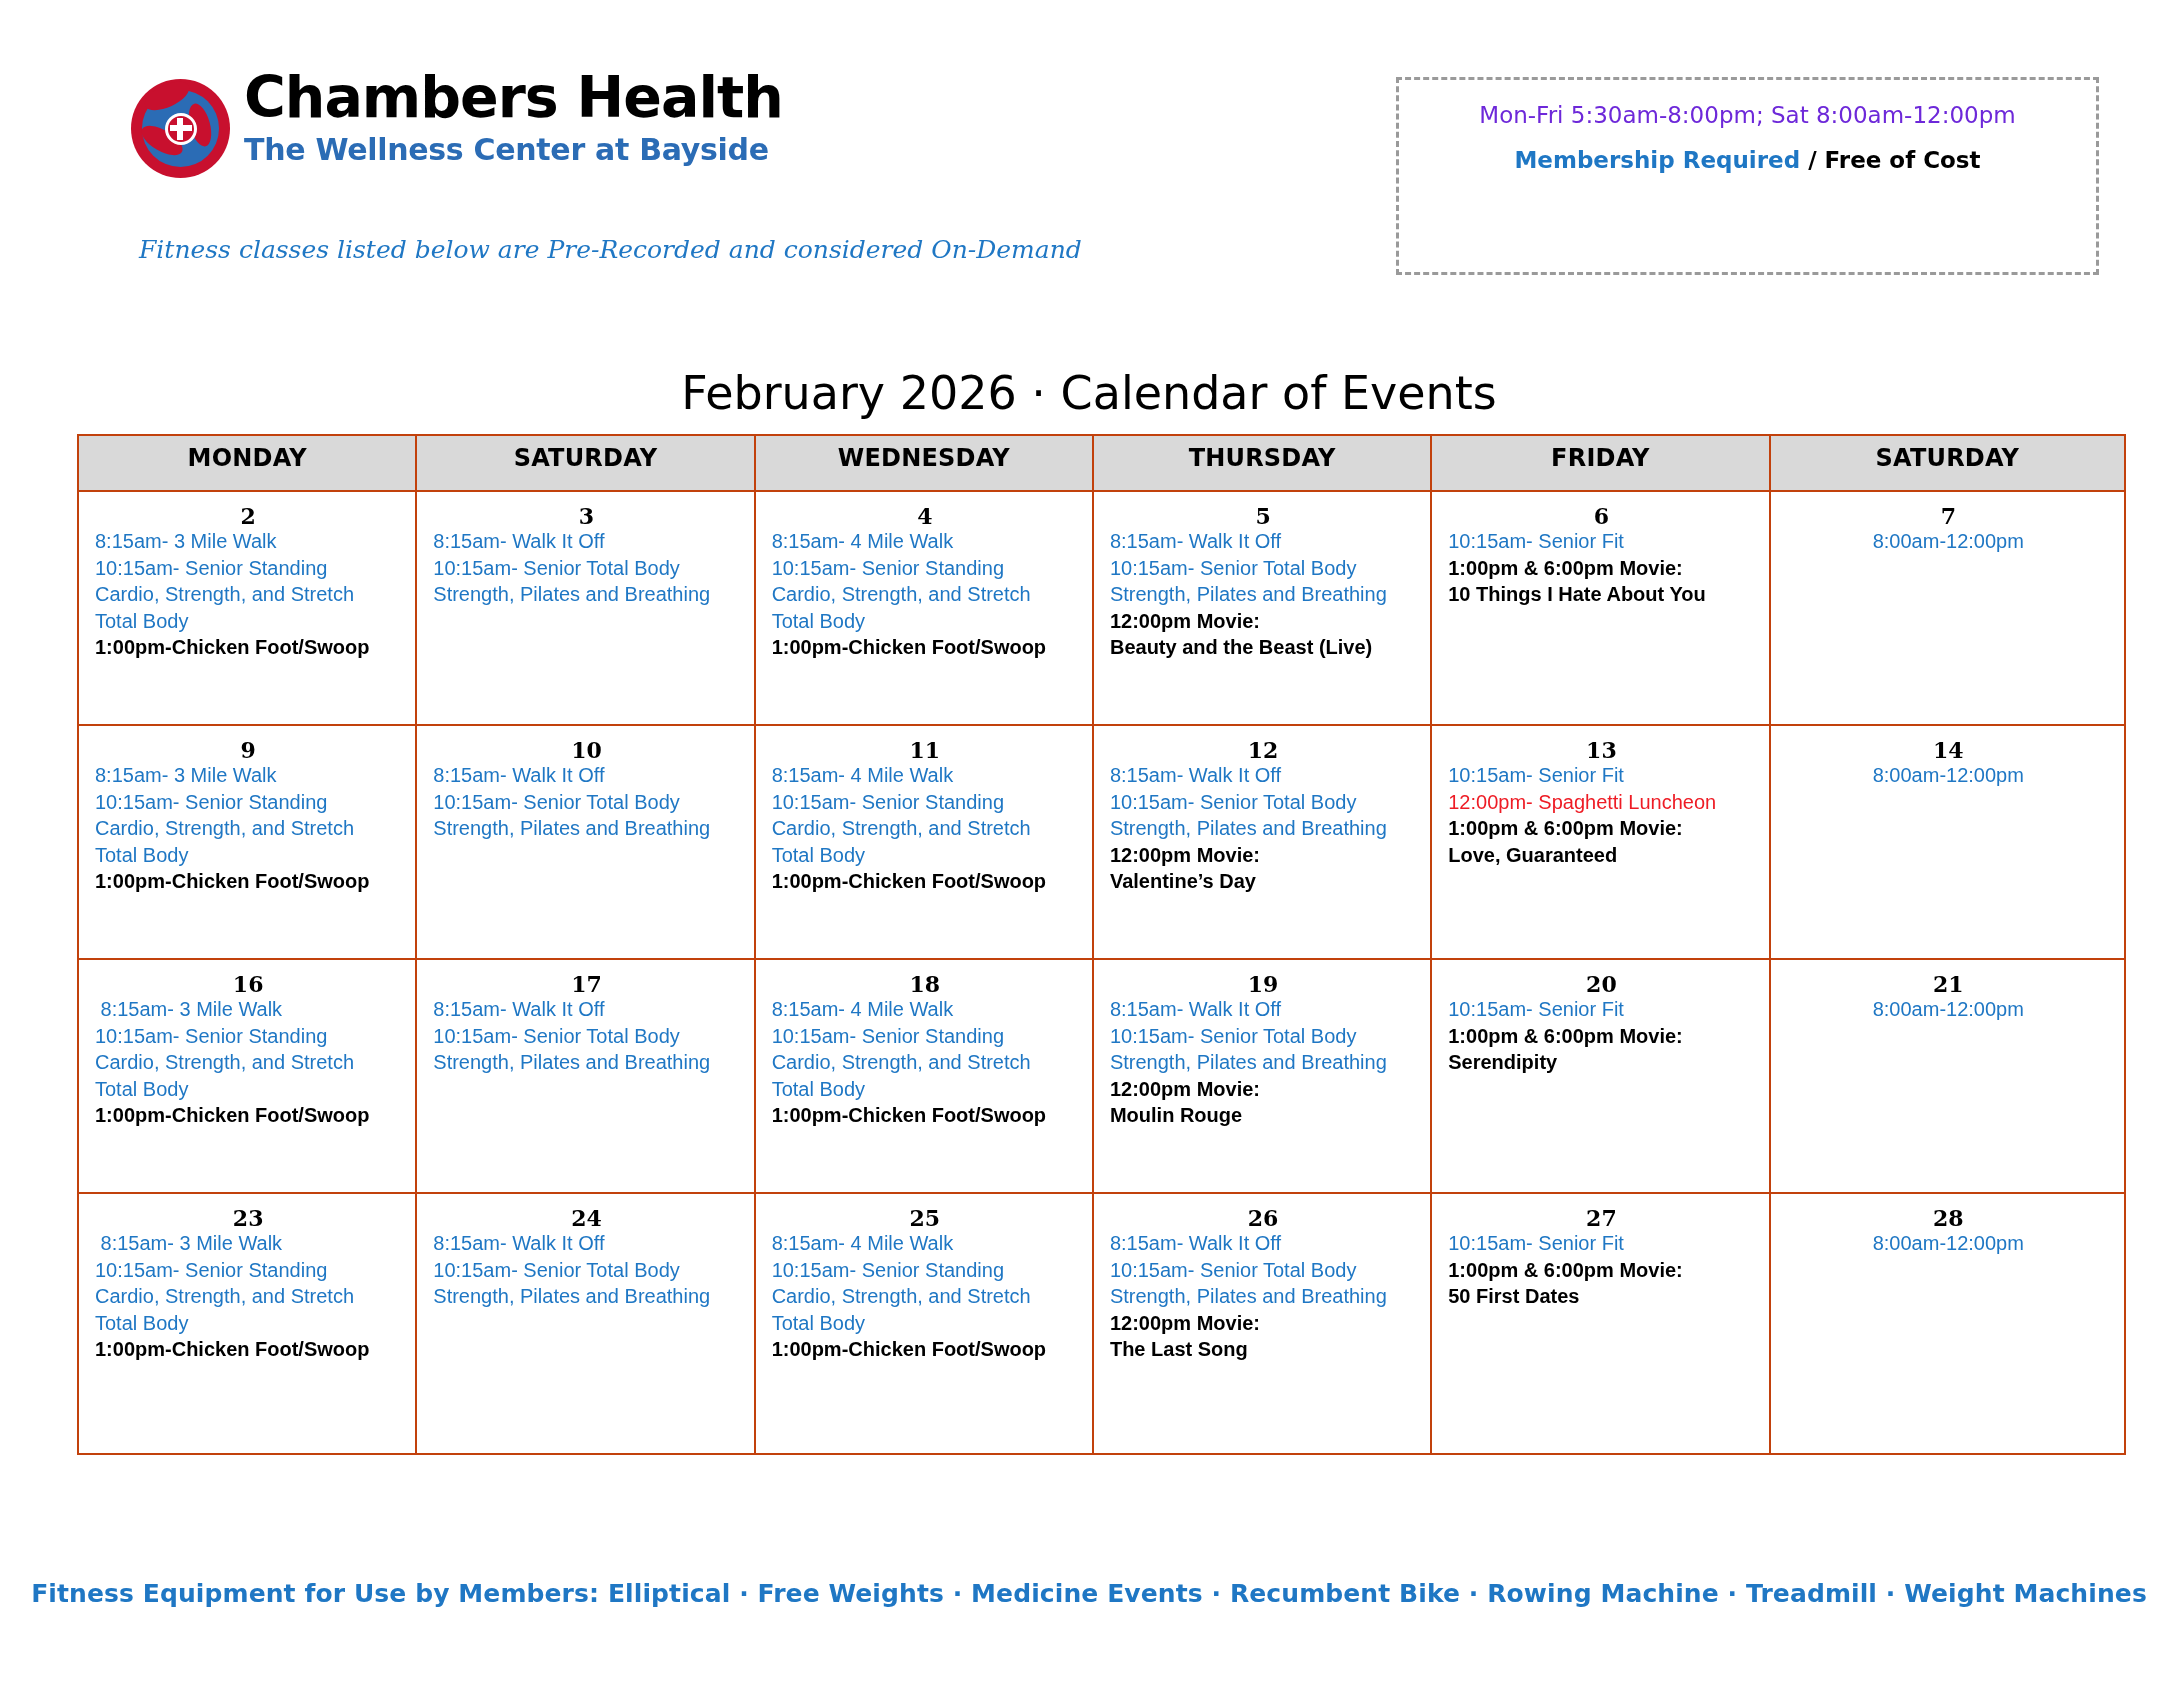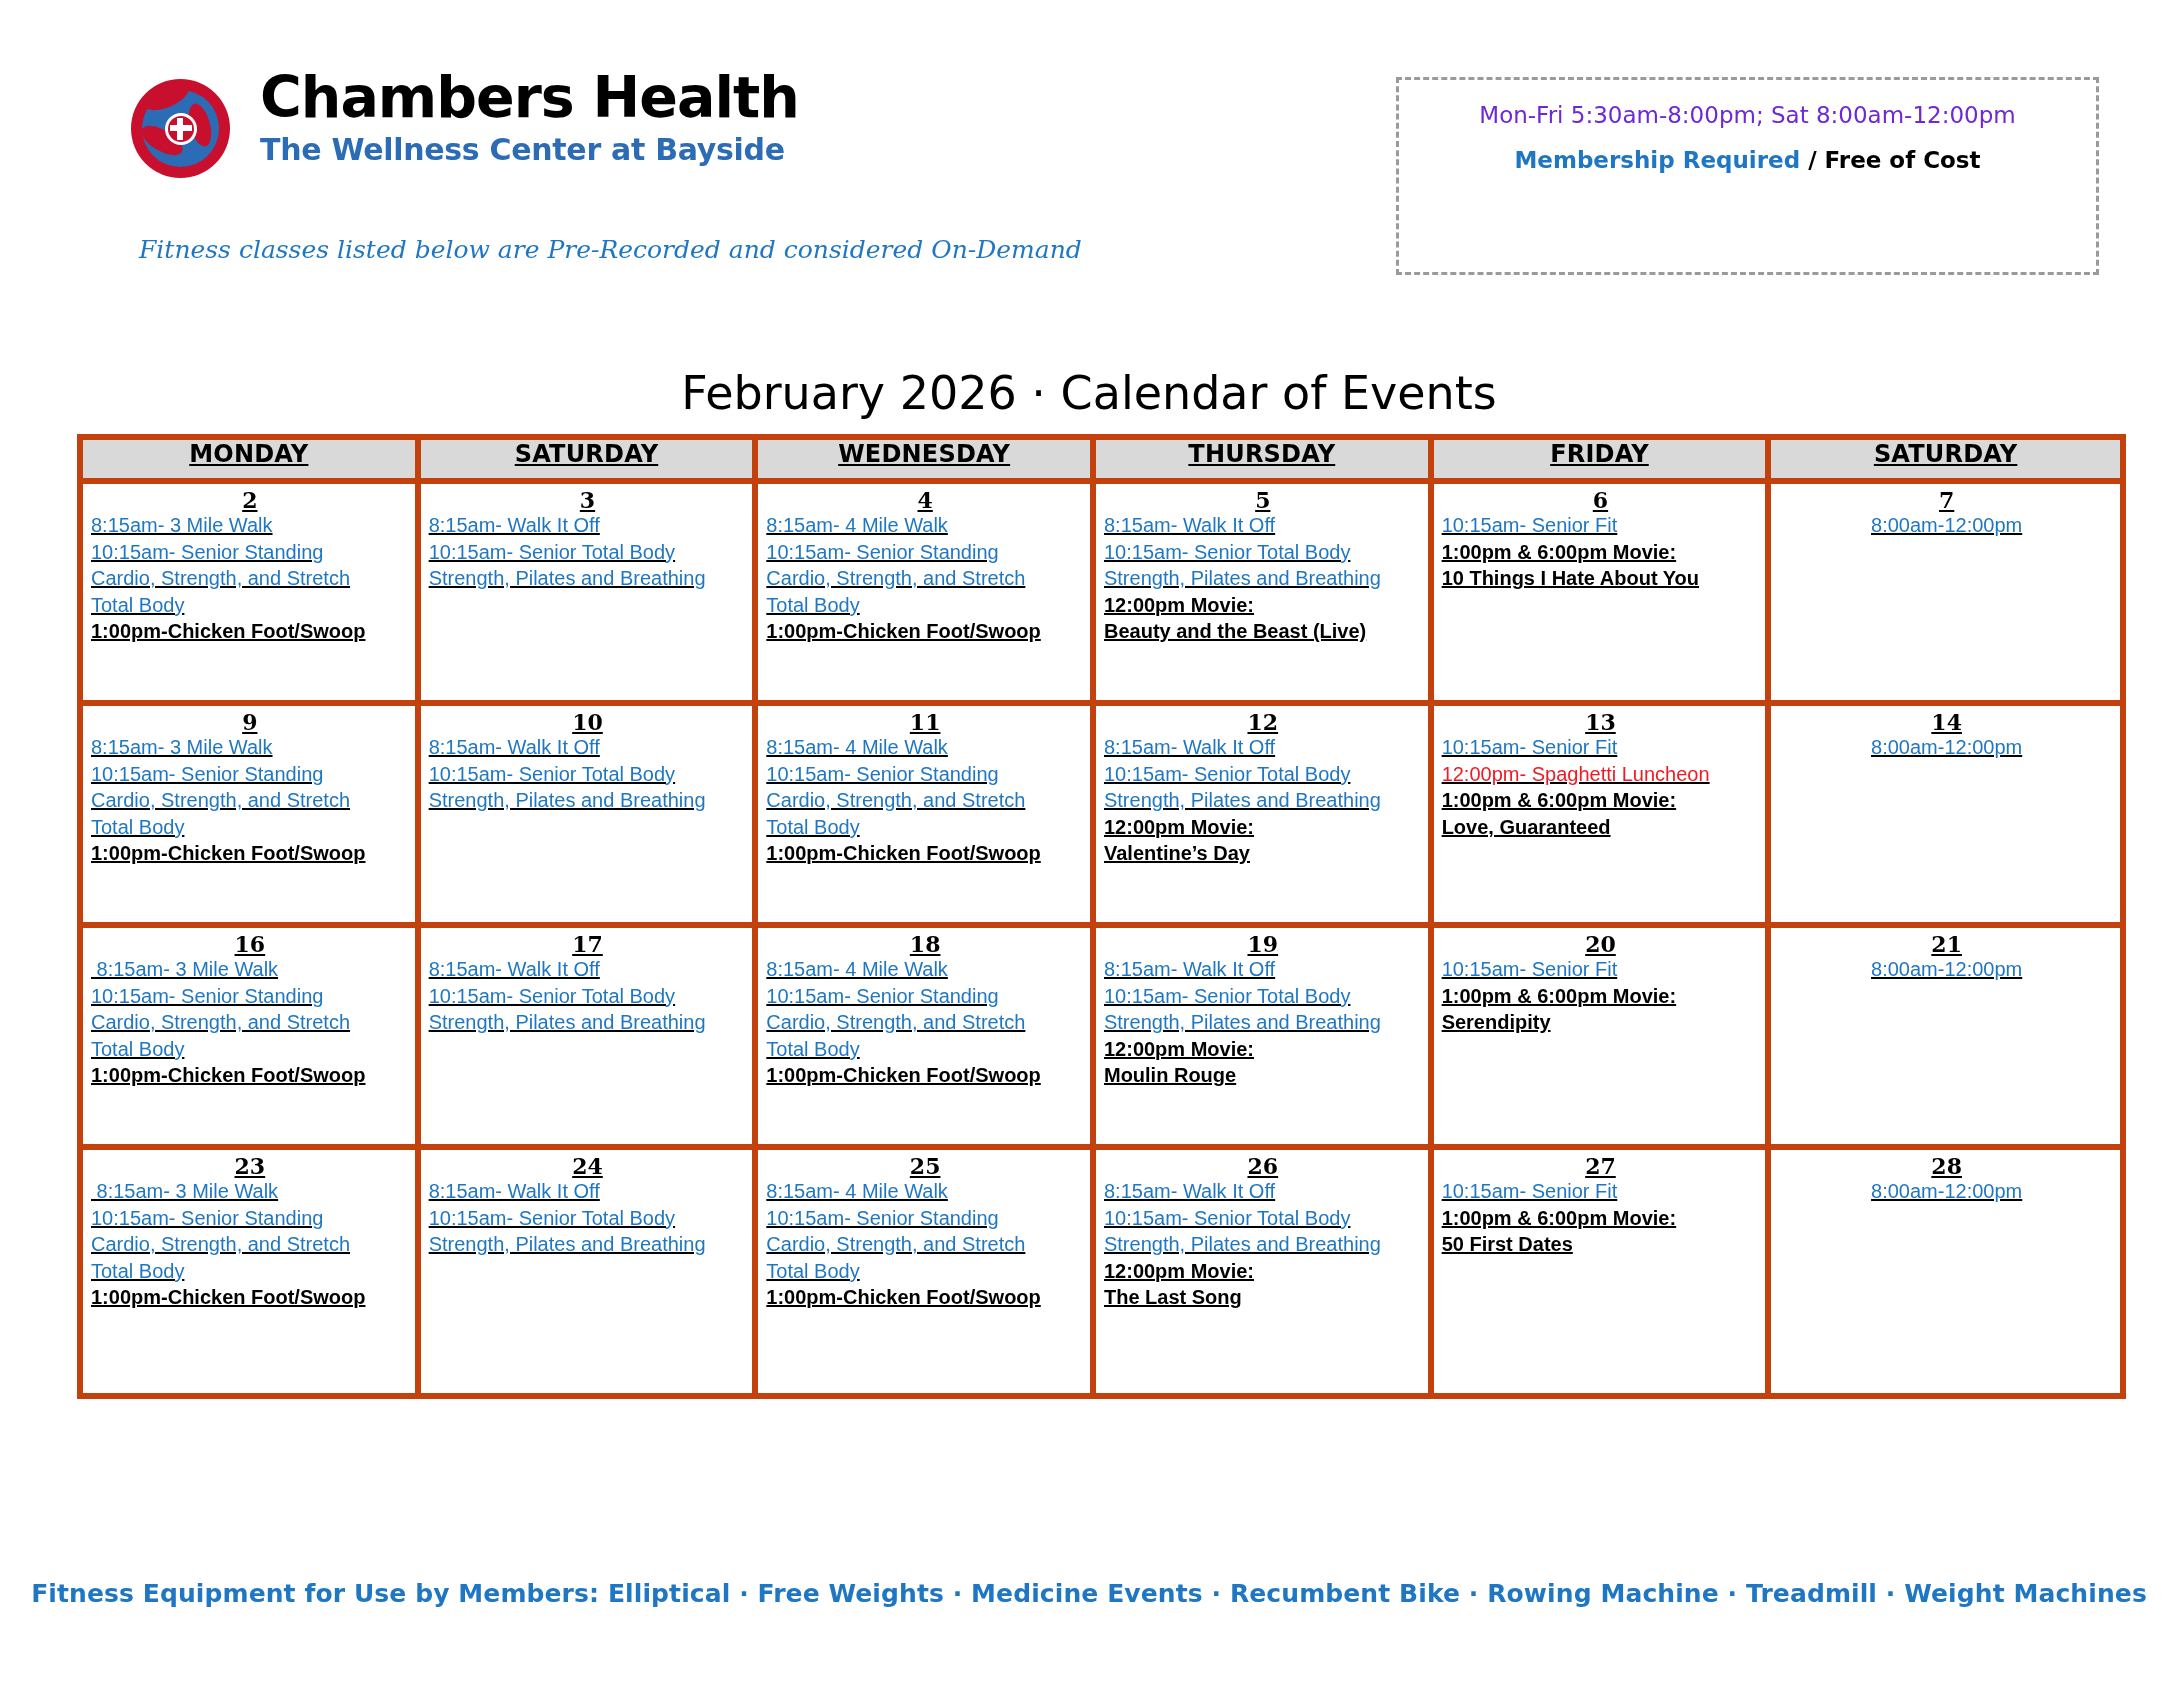--- a/index.html
+++ b/index.html
@@ -71,21 +71,21 @@
     box-sizing: border-box;
   }
   #logo-mark .cross-v, #logo-mark .cross-h {
     position: absolute;
     background: #ffffff;
   }
   #logo-mark .cross-v { left: 50px; top: 43px; width: 6px; height: 22px; }
   #logo-mark .cross-h { left: 43px; top: 50px; width: 22px; height: 6px; }
 
   #brand-text {
-    margin-left: 26px;
+    margin-left: 10px;
   }
   #brand-name {
     font-family: "DejaVu Sans", sans-serif;
     font-size: 57px;
     font-weight: bold;
     line-height: 1.0;
     letter-spacing: -1px;
     color: #000000;
     white-space: nowrap;
   }
@@ -163,24 +163,23 @@
   
   #calendar {
     position: absolute;
     left: 77px;
     top: 434px;
     width: 2049px;
     border-collapse: collapse;
     table-layout: fixed;
   }
   #calendar th, #calendar td {
-    border: 6px solid #c2410c;
+    border: 2px solid #c2410c;
     vertical-align: top;
-    padding: 0;
-    text-decoration: underline;
+    padding: 8px;
   }
   #calendar col.c-day { width: 337px; }
   #calendar col.c-sat { width: 354px; }
 
   #calendar thead th {
     background: #d9d9d9;
     height: 38px;
     text-align: center;
     font-family: "DejaVu Sans", sans-serif;
     font-size: 24px;

